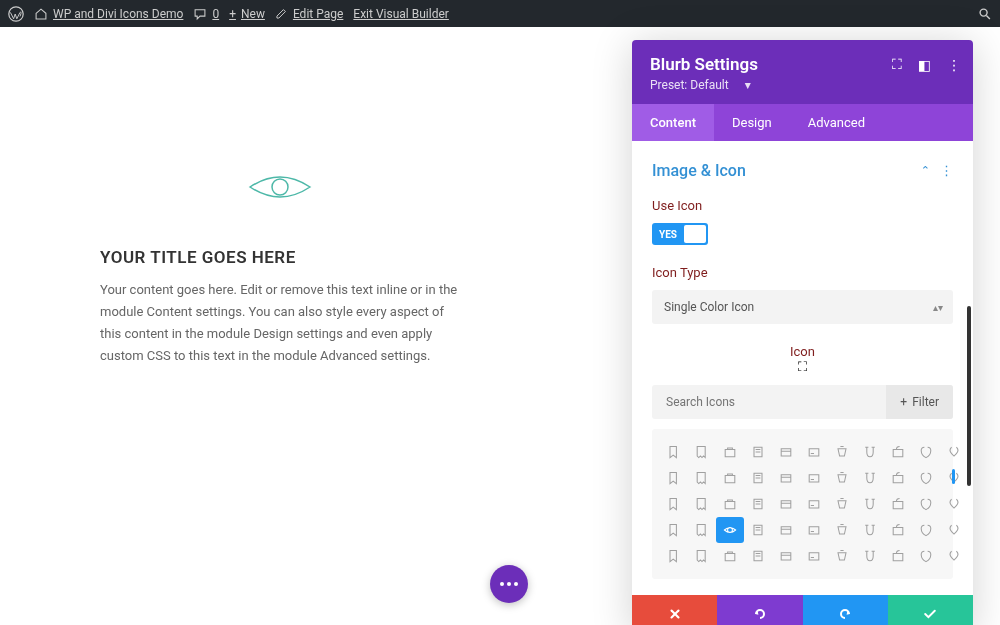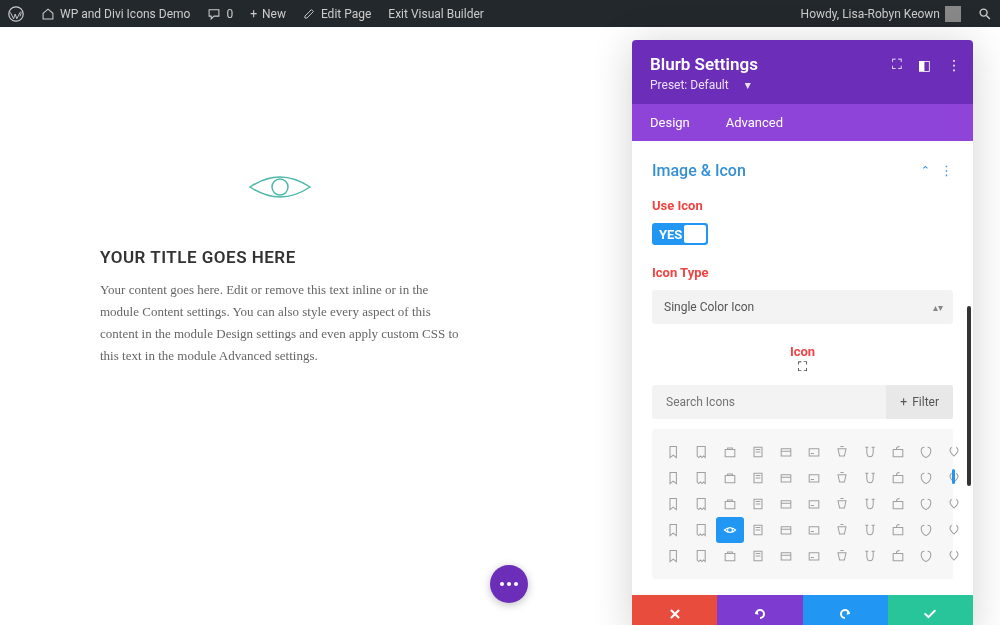--- a/index.html
+++ b/index.html
@@ -1,49 +1,49 @@
 <!DOCTYPE html>
 <html><head>
 <meta charset="utf-8">
 <style>
 * { margin: 0; padding: 0; box-sizing: border-box; font-family: -apple-system, BlinkMacSystemFont, "Segoe UI", Roboto, sans-serif; }
 body { width: 1000px; height: 625px; background: #fff; position: relative; overflow: hidden; }
 
 
 .admin-bar { height: 27px; background: #23282d; color: #ccc; display: flex; align-items: center; font-size: 12px; padding: 0 8px; justify-content: space-between; }
-.admin-left, .admin-right { display: flex; align-items: center; gap: 17px; }
+.admin-left, .admin-right { display: flex; align-items: center; gap: 10px; text-decoration: underline; }
 .admin-item { display: flex; align-items: center; gap: 5px; cursor: pointer; }
 .admin-item svg { fill: #ccc; }
 .admin-avatar { width: 16px; height: 16px; background: #888; }
 
 
 .page { padding: 140px 100px 0 100px; width: 560px; }
 .eye-big { width: 70px; height: 40px; margin: 0 auto 40px; display: block; }
 .title { font-size: 17px; font-weight: 600; color: #333; margin-bottom: 12px; letter-spacing: 0.5px; }
-.content-text { font-size: 13px; line-height: 1.7; color: #666; max-width: 400px; font-family: Liberation Serif, serif; }
+.content-text { font-size: 13px; line-height: 1.7; color: #666; max-width: 400px; }
 
 
 .panel { position: absolute; top: 40px; right: 27px; width: 341px; background: #fff; box-shadow: 0 4px 40px rgba(0,0,0,0.18); border-radius: 4px; overflow: hidden; }
 .panel-header { background: #6c2eb9; color: #fff; padding: 14px 18px 12px; position: relative; }
 .panel-title { font-size: 17px; font-weight: 600; margin-bottom: 4px; }
 .panel-preset { font-size: 12px; opacity: 0.85; display: flex; align-items: center; gap: 16px; }
 .panel-head-icons { position: absolute; right: 12px; top: 16px; display: flex; gap: 16px; align-items: center; }
 .panel-head-icons span { cursor: pointer; font-size: 14px; }
 
 .panel-tabs { background: #8e44d8; display: flex; }
 .panel-tab { padding: 11px 18px; font-size: 13px; color: #fff; cursor: pointer; }
 .panel-tab.active { background: #a05ce6; font-weight: 500; }
 
 .panel-body { padding: 20px 20px 16px; position: relative; }
 .section-head { display: flex; justify-content: space-between; align-items: center; margin-bottom: 18px; }
 .section-title { color: #3390d4; font-size: 16px; font-weight: 500; }
 .section-actions { display: flex; gap: 10px; align-items: center; color: #3390d4; font-size: 13px; }
 
-.field-label { font-size: 13px; font-weight: 700; color: #ef4444; margin-bottom: 10px; }
-.toggle { background: #2196f3; color: #fff; border-radius: 3px; width: 56px; height: 22px; display: flex; align-items: center; font-size: 13px; font-weight: 700; padding-left: 7px; position: relative; cursor: pointer; margin-bottom: 20px; }
+.field-label { font-size: 13px; font-weight: 400; color: #7f1d1d; margin-bottom: 10px; }
+.toggle { background: #2196f3; color: #fff; border-radius: 3px; width: 56px; height: 22px; display: flex; align-items: center; font-size: 10px; font-weight: 700; padding-left: 7px; position: relative; cursor: pointer; margin-bottom: 20px; }
 .toggle::after { content: ''; position: absolute; right: 2px; top: 2px; width: 22px; height: 18px; background: #fff; border-radius: 2px; }
 
 .select { background: #f3f3f3; border: none; padding: 10px 12px; font-size: 12px; color: #555; border-radius: 3px; width: 100%; margin-bottom: 20px; position: relative; }
 .select::after { content: ''; position: absolute; right: 12px; top: 10px; }
 .select-caret { position: absolute; right: 10px; top: 50%; transform: translateY(-50%); font-size: 10px; color: #888; }
 .select-wrap { position: relative; margin-bottom: 20px; }
 
 .icon-row-head { display: flex; justify-content: space-between; align-items: center; margin-bottom: 10px; flex-direction: column; }
 .expand-ic { font-size: 13px; cursor: pointer; }
 
@@ -101,24 +101,20 @@
       <svg width="13" height="13" viewBox="0 0 20 20">
           <path d="M3 17 L3 14 L13 4 L16 7 L6 17 Z" fill="none" stroke="#ccc" stroke-width="1.5"></path>
         </svg>
       <span>Edit Page</span>
     </div>
     <div class="admin-item">
       <span>Exit Visual Builder</span>
     </div>
   </div>
   <div class="admin-right">
-    <div class="admin-item">
-      <span>Howdy, Lisa-Robyn Keown</span>
-      <div class="admin-avatar"></div>
-    </div>
     <div class="admin-item">
       <svg width="14" height="14" viewBox="0 0 20 20">
           <circle cx="8" cy="8" r="5" fill="none" stroke="#ccc" stroke-width="2"></circle>
           <line x1="12" y1="12" x2="17" y2="17" stroke="#ccc" stroke-width="2"></line>
         </svg>
     </div>
   </div>
 </div>
 
 <div class="page">
@@ -137,20 +133,21 @@
       <span>Preset: Default</span>
       <span>▾</span>
     </div>
     <div class="panel-head-icons">
       <span>⛶</span>
       <span>◧</span>
       <span>⋮</span>
     </div>
   </div>
   <div class="panel-tabs">
+    <div class="panel-tab active">Content</div>
     <div class="panel-tab">Design</div>
     <div class="panel-tab">Advanced</div>
   </div>
 
   <div class="panel-body">
     <div class="scroll-indicator"></div>
     <div class="section-head">
       <div class="section-title">Image &amp; Icon</div>
       <div class="section-actions">
         <span style="font-size:11px;">⌃</span>

